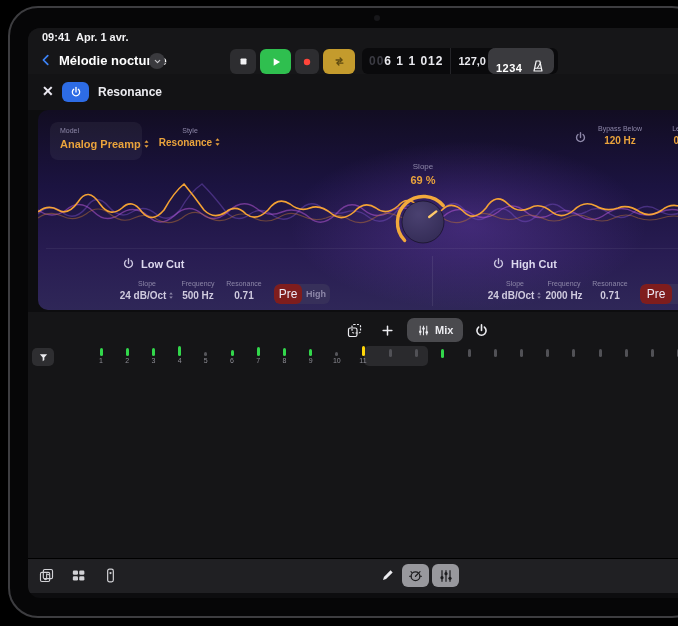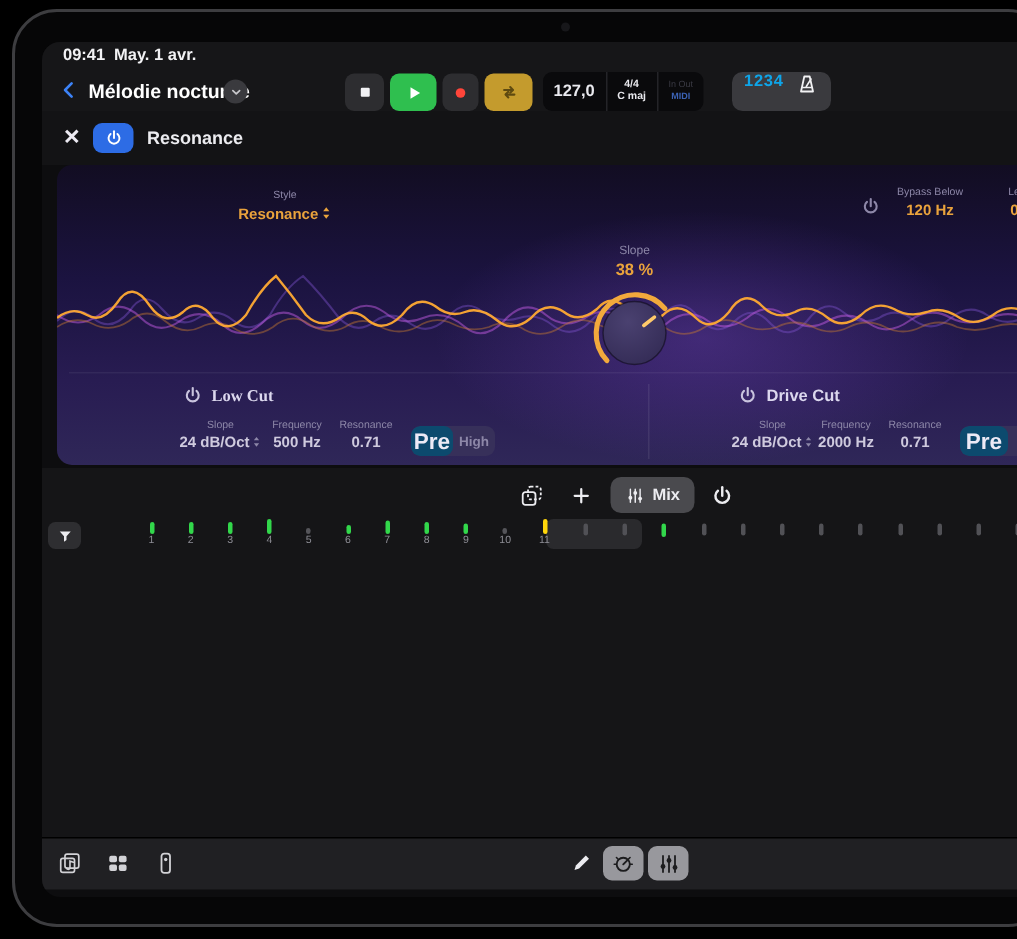--- a/index.html
+++ b/index.html
@@ -25,42 +25,42 @@
   
   #lcd{display:flex;align-items:stretch;background:#0a0a0c;border-radius:6px;height:26px;color:#e9e9ee;}
   #lcd .sec{display:flex;flex-direction:column;align-items:center;justify-content:center;padding:0 7px;border-right:1px solid #242428;}
   #lcd .sec:last-child{border-right:none;}
   .lcd-pos{font-size:12px;font-weight:bold;letter-spacing:1px;white-space:nowrap;}
   .lcd-dim{color:#3c3c44;}
   .lcd-tempo{font-size:11px;font-weight:bold;}
   .lcd-small{font-size:7px;font-weight:bold;line-height:8px;}
   .lcd-io{font-size:6px;color:#3a3a44;line-height:7px;}
   .lcd-midi{font-size:6px;font-weight:bold;color:#3b62b4;line-height:8px;}
-  #count-grp{display:flex;align-items:flex-start;background:#3a3a3e;border-radius:7px;height:26px;padding:0 8px;gap:8px;color:#0ea5e9;}
+  #count-grp{display:flex;align-items:flex-end;background:#3a3a3e;border-radius:7px;height:26px;padding:0 8px;gap:8px;color:#ffffff;}
   #count-grp .cnum{font-size:11px;font-weight:bold;letter-spacing:.5px;}
   
   #plug-head{position:absolute;left:0;top:46px;width:100%;height:36px;background:#131315;}
   .x-close{color:#eceaf2;font-size:14px;font-weight:bold;}
   #plug-power{width:27px;height:20px;border-radius:6px;background:#2d6ce5;display:flex;align-items:center;justify-content:center;}
   #plug-name{color:#ececf0;font-size:12px;font-weight:bold;}
   
   #plugin{position:absolute;left:10px;top:82px;width:670px;height:200px;border-radius:10px;overflow:hidden;
     background:linear-gradient(180deg,#120d22 0%,#1b1340 38%,#281c52 72%,#2f2758 100%);}
   #plugin .glow{position:absolute;left:250px;top:30px;width:360px;height:170px;
     background:radial-gradient(ellipse at center,rgba(138,82,222,.30) 0%,rgba(138,82,222,0) 70%);}
   .p-label{color:#8d87a8;font-size:7px;}
   .p-gold{color:#eaa33c;font-size:11px;font-weight:bold;white-space:nowrap;}
   .p-val{color:#cfcade;font-size:10px;font-weight:bold;white-space:nowrap;}
   .p-title{color:#dcd8ee;font-size:11px;font-weight:bold;}
   #model-box{background:rgba(255,255,255,.05);border-radius:8px;}
   .col-c{display:flex;flex-direction:column;align-items:center;gap:3px;}
   .hdiv{background:rgba(255,255,255,.06);height:1px;}
   .vdiv{background:rgba(255,255,255,.08);width:1px;}
   .seg{display:flex;background:#37305a;border-radius:6px;height:20px;width:56px;overflow:hidden;}
-  .seg .on{flex:1;background:#0c4a6e;color:#eceaf6;font-size:15px;font-weight:bold;display:flex;align-items:center;justify-content:center;border-radius:6px;}
+  .seg .on{flex:1;background:#7f1d1d;color:#eceaf6;font-size:12px;font-weight:normal;display:flex;align-items:center;justify-content:center;border-radius:6px;}
   .seg .off{flex:1;color:#8d87a8;font-size:9px;font-weight:bold;display:flex;align-items:center;justify-content:center;}
   .ud{display:inline-block;vertical-align:-1px;margin-left:2px;}
   
   #mixer{position:absolute;left:0;top:284px;width:100%;height:246px;background:#151517;}
   .mx-btn{height:24px;border-radius:7px;display:flex;align-items:center;justify-content:center;gap:5px;color:#ececf0;}
   .mx-btn.sel{background:#4a4a4e;padding:0 10px;font-size:11px;font-weight:bold;}
   #funnel-btn{width:22px;height:18px;background:#2e2e31;border-radius:5px;display:flex;align-items:center;justify-content:center;}
   #ov-viewport{position:absolute;left:336px;top:318px;width:64px;height:20px;background:#2a2a2d;border-radius:5px;}
   .ov-col{position:absolute;width:14px;display:flex;flex-direction:column;align-items:center;}
   .ov-meter{width:3px;border-radius:1.5px;}
@@ -153,21 +153,21 @@
       <circle cx="12" cy="8.5" r="1.6" fill="currentColor"></circle>
     </symbol>
 </svg>
 
 <div id="device">
   <div id="cam"></div>
   <div id="screen">
 
     <div id="toolbar">
       <span class="abs st-text" style="left:14px;top:3px;">09:41</span>
-      <span class="abs st-date" style="left:48px;top:3px;">May. 1 avr.</span>
+      <span class="abs st-date" style="left:48px;top:3px;">Apr. 1 avr.</span>
 
       <span class="abs back-chev" style="left:11px;top:25px;">
           <svg width="14" height="14">
             <use href="#sy-chev-left"></use>
           </svg>
         </span>
       <span class="abs" id="song-title" style="left:31px;top:25px;">Mélodie nocturne</span>
       <span class="abs circ-btn" style="left:121px;top:25px;color:#c8c8cc;">
           <svg width="9" height="9">
             <use href="#sy-chev-down"></use>
@@ -189,20 +189,23 @@
             <use href="#sy-rec"></use>
           </svg>
         </div>
       <div class="abs tbtn gold" style="left:295px;top:21px;width:32px;color:#5e4a10;">
           <svg width="15" height="15">
             <use href="#sy-loop"></use>
           </svg>
         </div>
 
       <div class="abs" id="lcd" style="left:334px;top:20px;">
+        <div class="sec">
+          <span class="lcd-pos"><span class="lcd-dim">00</span><span>6 1 1 012</span></span>
+        </div>
         <div class="sec">
             <span class="lcd-tempo">127,0</span>
           </div>
         <div class="sec">
           <span class="lcd-small">4/4</span>
           <span class="lcd-small">C maj</span>
         </div>
         <div class="sec">
           <span class="lcd-io">In Out</span>
           <span class="lcd-midi">MIDI</span>
@@ -232,20 +235,26 @@
     <div id="plugin">
       <div class="glow"></div>
 
       <svg class="abs" style="left:0;top:52px;" width="670" height="100" viewBox="0 0 670 100">
         <path d="M0 52 Q12 40 24 50 Q36 60 48 46 Q58 30 70 44 Q82 58 94 50 Q106 42 118 52 Q130 62 142 48 Q152 30 164 22 Q176 34 188 50 Q200 62 212 52 Q224 44 236 54 Q248 62 260 50 Q272 36 284 46 Q296 54 308 50 Q320 46 332 56 Q344 64 356 52 Q368 38 380 48 Q392 58 404 48 Q416 34 428 50 Q440 64 452 52 Q464 40 476 54 Q488 66 500 52 Q512 36 524 46 Q536 56 548 50 Q560 42 572 52 Q584 60 596 50 Q608 40 620 48 Q632 56 644 50 Q656 44 670 50" stroke="#7a4fc8" stroke-width="1.4" fill="none" opacity=".45"></path>
         <path d="M0 48 Q14 58 28 48 Q42 36 56 50 Q68 62 82 52 Q96 42 110 54 Q122 66 136 54 Q150 40 164 52 Q176 62 190 50 Q204 36 218 46 Q230 56 244 50 Q258 44 272 56 Q284 66 298 52 Q312 36 326 48 Q338 58 352 50 Q366 40 380 54 Q392 66 406 54 Q420 42 434 52 Q446 60 460 50 Q474 38 488 50 Q500 60 514 52 Q528 44 542 54 Q554 62 568 52 Q582 42 596 50 Q608 56 622 50 Q636 44 650 52 L670 50" stroke="#c05ae0" stroke-width="1.4" fill="none" opacity=".5"></path>
         <path d="M0 56 Q12 48 24 54 Q36 60 48 52 Q60 42 72 52 Q84 62 96 56 Q108 50 120 58 Q132 64 144 56 Q156 46 168 54 Q180 62 192 56 Q204 48 216 56 Q228 62 240 56 Q252 48 264 54 Q276 60 288 56 Q300 50 312 58 Q324 64 336 56 Q348 48 360 54 Q372 60 384 56 Q396 50 408 58 Q420 64 432 56 Q444 48 456 54 Q468 60 480 56 Q492 50 504 56 Q516 62 528 56 Q540 50 552 56 Q564 62 576 56 Q588 50 600 56 Q612 60 624 56 Q636 52 648 56 L670 54" stroke="#c77b2e" stroke-width="1.2" fill="none" opacity=".45"></path>
         <path d="M0 50 Q10 42 20 48 Q30 54 40 40 Q50 24 62 42 Q72 56 84 46 Q94 36 104 50 Q114 62 126 48 Q136 30 146 22 Q156 34 166 48 Q176 58 188 50 Q198 42 208 52 Q218 60 230 48 Q240 34 252 42 Q262 50 272 46 Q282 42 294 52 Q304 60 316 50 Q326 38 338 46 Q348 54 360 44 Q370 32 382 46 Q392 58 404 48 Q414 38 426 50 Q436 60 448 46 Q458 30 470 42 Q480 52 492 46 Q502 40 514 50 Q524 58 536 48 Q546 38 558 44 Q568 50 580 46 Q590 42 602 50 Q612 56 624 48 Q634 40 646 46 Q656 52 670 48" stroke="#ffaa33" stroke-width="1.6" fill="none" opacity=".95"></path>
       </svg>
 
+      <div class="abs" id="model-box" style="left:12px;top:12px;width:92px;height:38px;">
+        <span class="abs p-label" style="left:10px;top:5px;">Model</span>
+        <span class="abs p-gold" style="left:10px;top:16px;"><span>Analog Preamp</span><span class="ud"><svg width="7" height="10">
+                <use href="#sy-updown"></use>
+              </svg></span></span>
+      </div>
       <div class="abs col-c" style="left:120px;top:17px;width:64px;">
         <span class="p-label">Style</span>
         <span class="p-gold" style="font-size:10px;"><span>Resonance</span><span class="ud"><svg width="7" height="10">
                 <use href="#sy-updown"></use>
               </svg></span></span>
       </div>
 
       <span class="abs" style="left:536px;top:21px;color:#8d87a8;">
           <svg width="13" height="13">
             <use href="#sy-power"></use>
@@ -255,21 +264,21 @@
         <span class="p-label">Bypass Below</span>
         <span class="p-gold" style="font-size:10px;">120 Hz</span>
       </div>
       <div class="abs col-c" style="left:615px;top:15px;width:55px;">
         <span class="p-label">Level</span>
         <span class="p-gold" style="font-size:10px;">0.0</span>
       </div>
 
       <div class="abs col-c" style="left:355px;top:52px;width:60px;">
         <span class="p-label" style="font-size:8px;">Slope</span>
-        <span class="p-gold" style="font-size:11px;">38 %</span>
+        <span class="p-gold" style="font-size:11px;">69 %</span>
       </div>
       <svg class="abs" style="left:355px;top:82px;" width="60" height="60" viewBox="0 0 60 60">
         <defs>
             <radialGradient id="kg" cx="40%" cy="32%" r="80%">
               <stop offset="0%" stop-color="#4a4170"></stop>
               <stop offset="100%" stop-color="#322a54"></stop>
             </radialGradient>
           </defs>
         <circle cx="30" cy="30" r="21" fill="url(#kg)" stroke="rgba(0,0,0,.45)" stroke-width="1"></circle>
         <path d="M11.6 48.4 A26 26 0 1 1 50.3 13.7" stroke="#f2a93c" stroke-width="3.4" stroke-linecap="round" fill="none"></path>
@@ -277,21 +286,21 @@
       </svg>
 
       <div class="abs hdiv" style="left:8px;top:138px;width:662px;"></div>
       <div class="abs vdiv" style="left:394px;top:146px;height:50px;"></div>
 
       <span class="abs" style="left:84px;top:147px;color:#c9c4de;">
           <svg width="13" height="13">
             <use href="#sy-power"></use>
           </svg>
         </span>
-      <span class="abs p-title" style="left:103px;top:148px;font-family:Liberation Serif, serif;">Low Cut</span>
+      <span class="abs p-title" style="left:103px;top:148px;">Low Cut</span>
       <div class="abs col-c" style="left:84px;top:170px;width:50px;">
         <span class="p-label">Slope</span>
         <span class="p-val"><span>24 dB/Oct</span><span class="ud" style="color:#8d87a8;"><svg width="6" height="9">
                 <use href="#sy-updown"></use>
               </svg></span></span>
       </div>
       <div class="abs col-c" style="left:138px;top:170px;width:44px;">
         <span class="p-label">Frequency</span>
         <span class="p-val">500 Hz</span>
       </div>
@@ -302,21 +311,21 @@
       <div class="abs seg" style="left:236px;top:174px;">
         <div class="on">Pre</div>
         <div class="off">High</div>
       </div>
 
       <span class="abs" style="left:454px;top:147px;color:#c9c4de;">
           <svg width="13" height="13">
             <use href="#sy-power"></use>
           </svg>
         </span>
-      <span class="abs p-title" style="left:473px;top:148px;">Drive Cut</span>
+      <span class="abs p-title" style="left:473px;top:148px;">High Cut</span>
       <div class="abs col-c" style="left:452px;top:170px;width:50px;">
         <span class="p-label">Slope</span>
         <span class="p-val"><span>24 dB/Oct</span><span class="ud" style="color:#8d87a8;"><svg width="6" height="9">
                 <use href="#sy-updown"></use>
               </svg></span></span>
       </div>
       <div class="abs col-c" style="left:504px;top:170px;width:44px;">
         <span class="p-label">Frequency</span>
         <span class="p-val">2000 Hz</span>
       </div>

